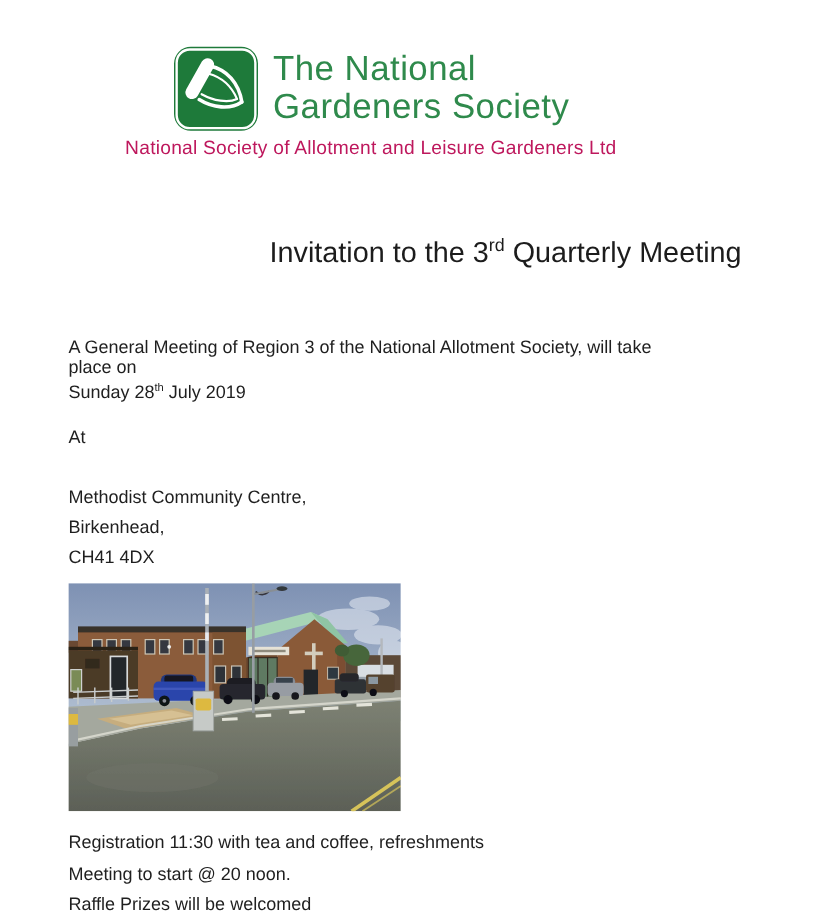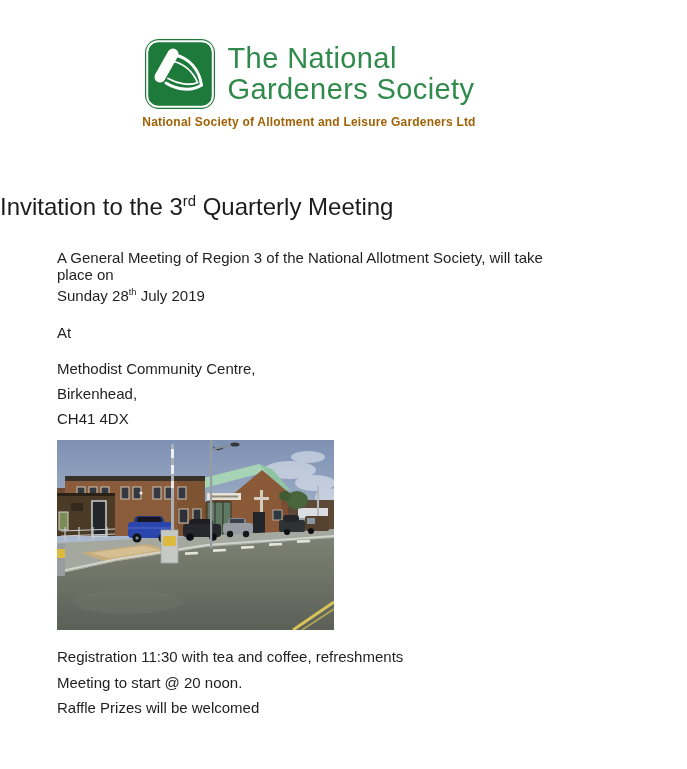--- a/index.html
+++ b/index.html
@@ -22,41 +22,41 @@
   }
   .logo-row { display: flex; align-items: center; gap: 12px; }
   .logo-icon { width: 72px; height: 72px; display: block; }
   .logo-text {
     color: #2f8a4c;
     font-size: 29px;
     line-height: 31px;
     letter-spacing: 0.4px;
   }
   .tagline {
-    color: #a16207;
-    font-size: 12px;
-    font-weight: bold;
+    color: #be185d;
+    font-size: 16px;
+    font-weight: normal;
     margin-top: 5px;
     letter-spacing: 0.2px;
   }
   
   .title {
     margin-top: 64px;
-    text-align: left;
+    text-align: right;
     font-size: 24px;
     font-weight: 400;
     color: #1c1c1c;
   }
   .title sup, .date-line sup { font-size: 62%; line-height: 0; vertical-align: super; }
   
   .content { margin-left: 57px; margin-right: 48px; font-size: 15px; }
-  .intro    { margin-top: 28px; }
+  .intro    { margin-top: 56px; }
   .date-line{ margin-top: 4px; }
   .at-line  { margin-top: 20px; }
-  .address  { margin-top: 15px; line-height: 25px; }
+  .address  { margin-top: 29px; line-height: 25px; }
   .photo    { display: block; margin-top: 9px; width: 277px; height: 190px; }
   .event-details { margin-top: 14px; line-height: 25.5px; }
 </style>
 </head>
 <body>
 
 <div class="page">
 
   <header class="logo-block">
     <div class="logo-row">

